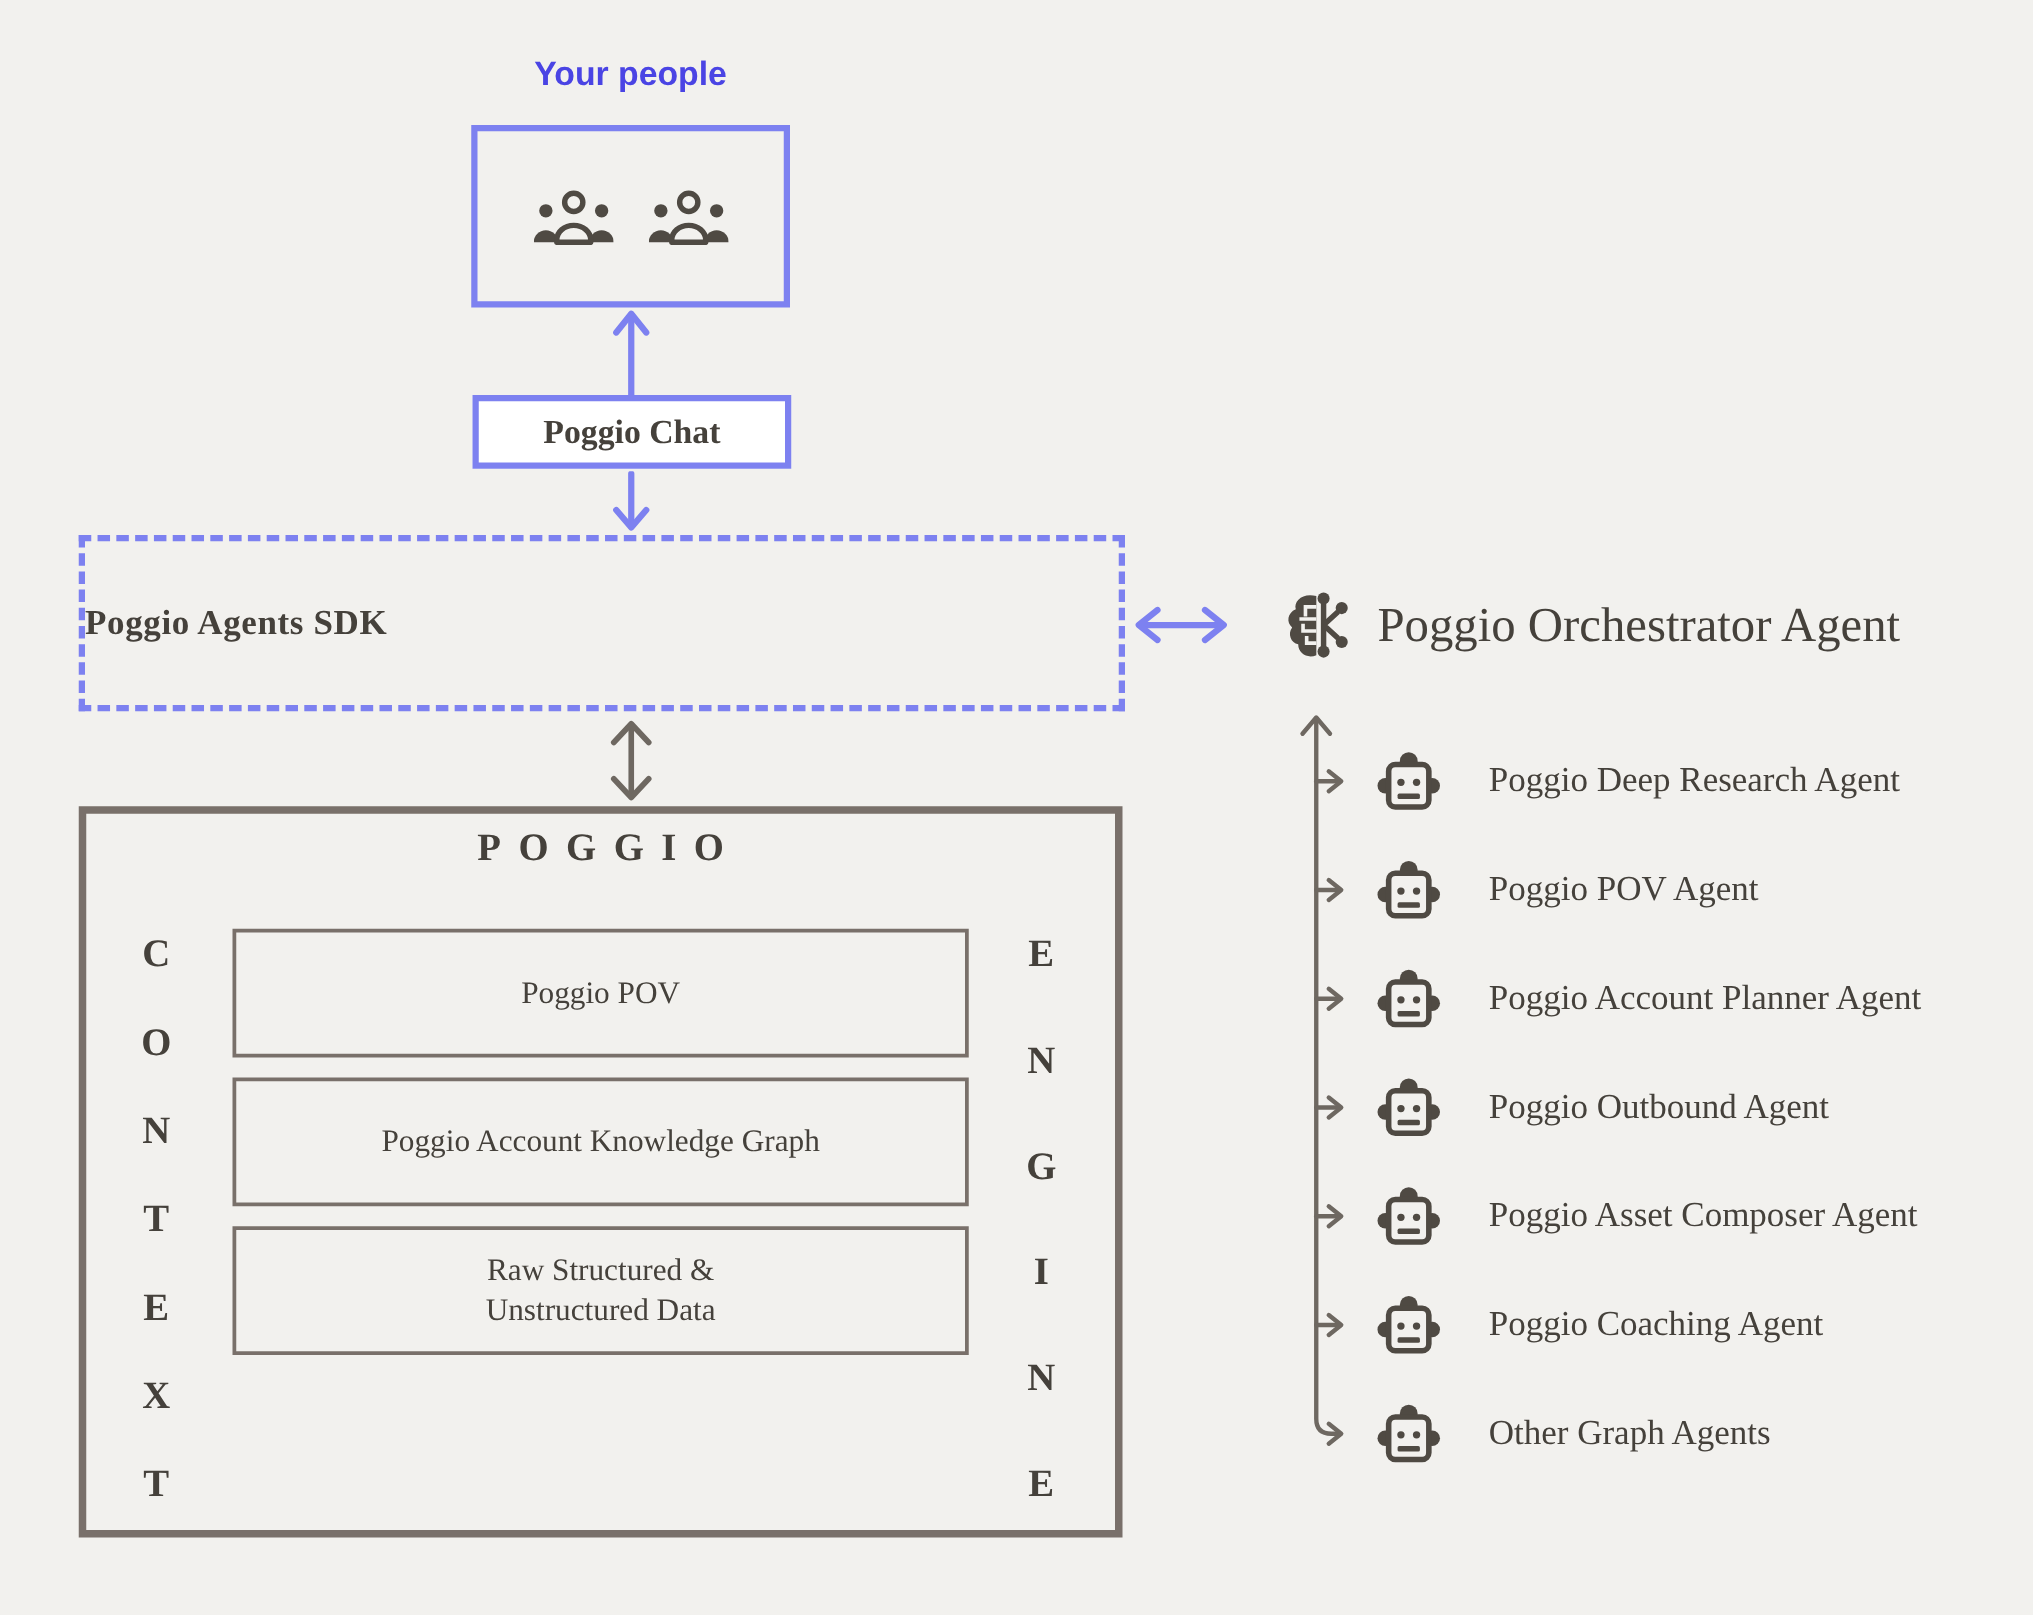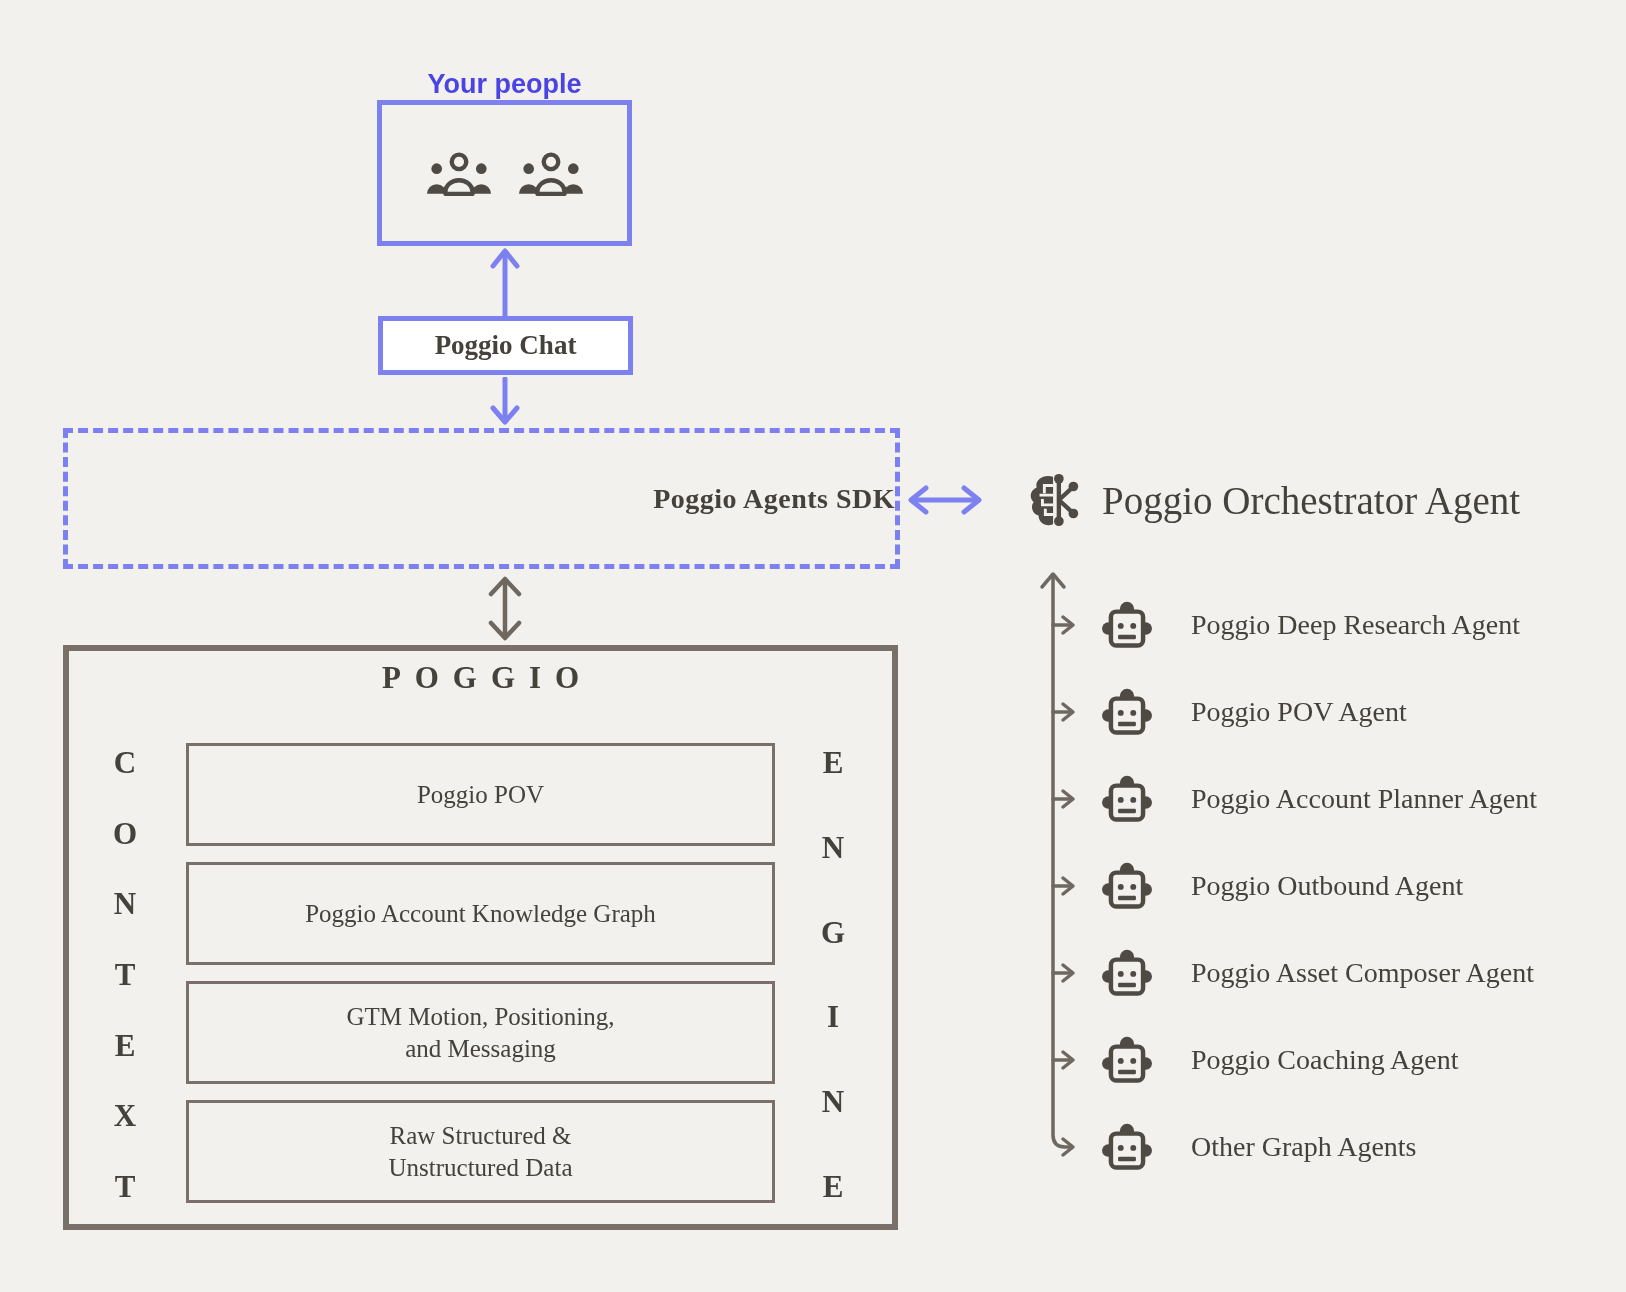--- a/index.html
+++ b/index.html
@@ -4,34 +4,34 @@
 <style>
   html,body{margin:0;padding:0;background:#f2f1ee;}
   #stage{
     position:relative;width:1626px;height:1292px;background:#f2f1ee;
     font-family:"Liberation Serif",serif;color:#45413b;overflow:hidden;
   }
   .abs{position:absolute;}
   
   .people-label{
     left:377px;top:44px;width:255px;text-align:center;
-    font-family:"Liberation Sans",sans-serif;font-weight:700;font-size:27px;color:#4a44e4;margin-top:25px;
+    font-family:"Liberation Sans",sans-serif;font-weight:700;font-size:27px;color:#4a44e4;
   }
   .people-box{
     left:377px;top:100px;width:255px;height:146px;border:5px solid #7d81f0;
     box-sizing:border-box;display:flex;align-items:center;justify-content:center;gap:28px;
   }
   .chat-box{
     left:378px;top:316px;width:255px;height:59px;border:5px solid #7d81f0;background:#ffffff;
     box-sizing:border-box;display:flex;align-items:center;justify-content:center;
     font-weight:700;font-size:27px;
   }
   .sdk-box{
     left:63px;top:428px;width:837px;height:141px;border:5px dashed #7d81f0;
-    box-sizing:border-box;display:flex;align-items:center;justify-content:flex-end;
+    box-sizing:border-box;display:flex;align-items:center;justify-content:flex-start;
     font-weight:700;font-size:28px;letter-spacing:.5px;
   }
   
   .poggio-box{
     left:63px;top:645px;width:835px;height:585px;border:6px solid #79706a;box-sizing:border-box;
   }
   .poggio-title{
     left:63px;top:660px;width:835px;text-align:center;
     font-weight:700;font-size:31px;letter-spacing:.45em;text-indent:.45em;
   }
@@ -231,19 +231,17 @@
     <span>N</span>
     <span>G</span>
     <span>I</span>
     <span>N</span>
     <span>E</span>
   </div>
 
   <div class="abs layers">
     <div class="layer">Poggio POV</div>
     <div class="layer">Poggio Account Knowledge Graph</div>
-    <div class="layer">GTM Motion, Positioning,
-and Messaging</div>
     <div class="layer">Raw Structured &amp;
 Unstructured Data</div>
   </div>
 
 </div>
 
 </body></html>

